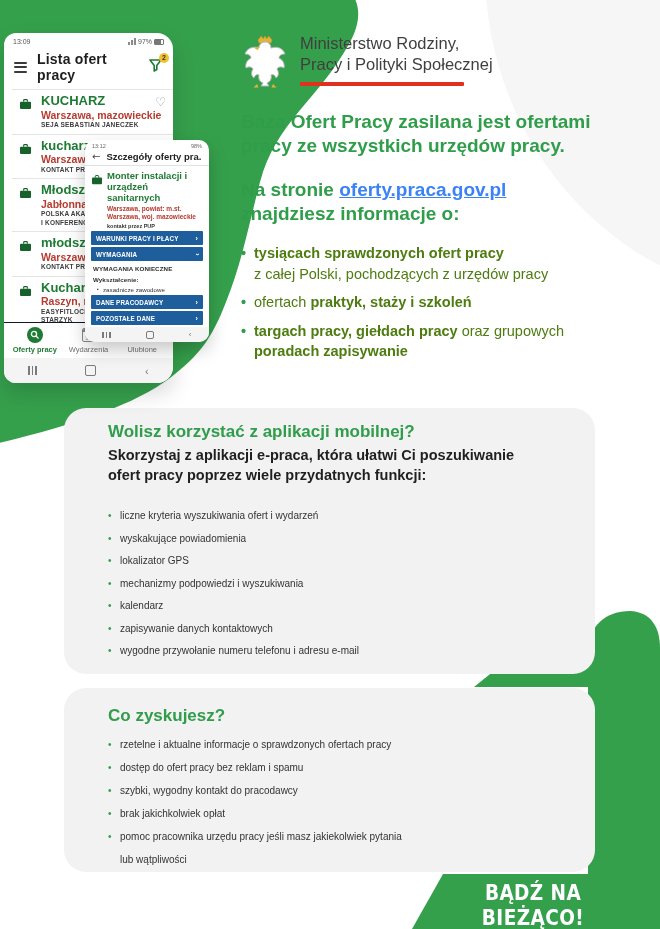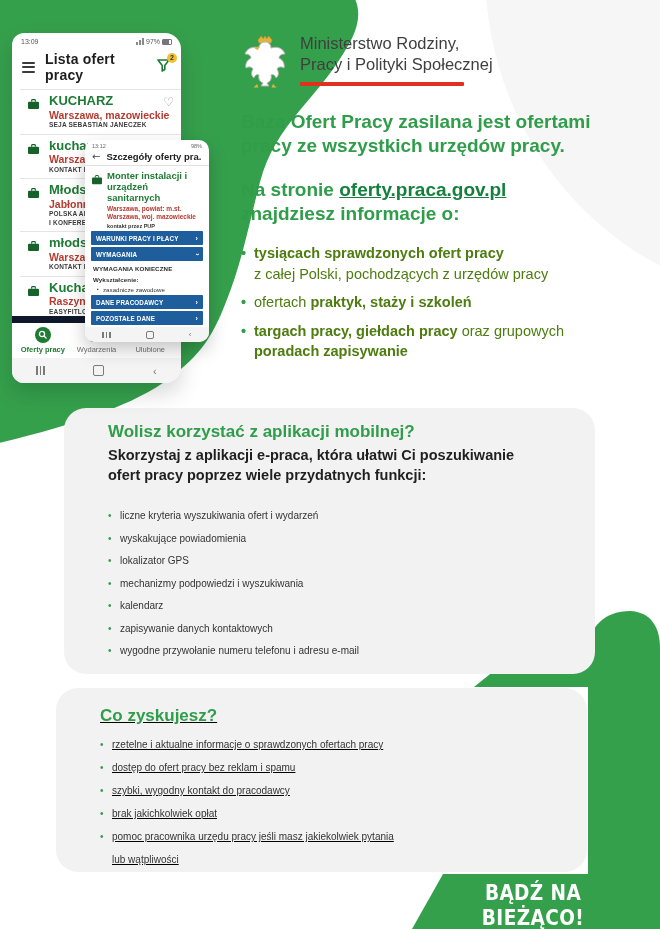--- a/index.html
+++ b/index.html
@@ -10,43 +10,43 @@
 
   
   .ministry{position:absolute;left:243px;top:33px;display:flex;gap:13px;z-index:2;}
   .ministry-text{font-size:16.5px;line-height:21px;color:#3f3f3f;white-space:pre-line;}
   .red-bar{height:4px;background:#e0301e;width:164px;margin-top:7px;border-radius:1px;}
 
   
   .intro{position:absolute;left:241px;top:110px;width:402px;z-index:2;}
   .intro h1{margin:0;font-size:19px;line-height:24px;color:#2f9d49;white-space:pre-line;font-weight:bold;}
   .intro .sub{margin-top:20px;font-size:19px;line-height:24px;color:#2f9d49;font-weight:bold;}
-  .intro .sub a{color:#15803d;text-decoration:underline;cursor:pointer;}
+  .intro .sub a{color:#3b82f6;text-decoration:underline;cursor:pointer;}
   .intro-bullets{list-style:none;margin:17px 0 0 0;padding:0;font-size:14.5px;line-height:20.5px;color:#4d7c0f;}
   .intro-bullets li{position:relative;padding-left:13px;margin-bottom:8px;}
   .intro-bullets li::before{content:"•";position:absolute;left:0;top:0;color:#2f9d49;font-weight:bold;}
 
   
   .gbox{position:absolute;background:#f2f2f3;border-radius:22px;z-index:1;}
   .box-app{left:64px;top:408px;width:531px;height:266px;padding:14px 30px 0 44px;box-sizing:border-box;}
-  .box-benefits{left:56px;top:688px;width:531px;height:184px;padding:18px 30px 0 44px;box-sizing:border-box;text-decoration:underline;}
+  .box-benefits{left:64px;top:688px;width:531px;height:184px;padding:18px 30px 0 44px;box-sizing:border-box;}
   .gbox h3{margin:0;font-size:17px;color:#2f9d49;font-weight:bold;}
   .gbox .boxsub{margin-top:4px;font-size:14.5px;line-height:19.5px;font-weight:bold;color:#1f1f1f;white-space:pre-line;}
   .gbox ul{list-style:none;margin:20px 0 0 0;padding:0;font-size:10px;line-height:22.5px;color:#333;}
   .box-benefits ul{margin-top:7px;line-height:23px;}
   .gbox ul li{position:relative;padding-left:12px;white-space:pre-line;}
   .gbox ul li::before{content:"•";position:absolute;left:0;top:0;color:#2f9d49;}
 
   
   .ribbon-label{position:absolute;left:438px;top:884px;width:190px;text-align:center;z-index:2;
     color:#fff;font-size:18.5px;font-weight:bold;letter-spacing:.4px;transform:scaleY(1.15);
     font-family:"DejaVu Sans","Liberation Sans",sans-serif;}
 
   
-  .phone1{position:absolute;left:12px;top:33px;width:169px;height:350px;background:#fff;z-index:3;
+  .phone1{position:absolute;left:4px;top:33px;width:169px;height:350px;background:#fff;z-index:3;
     border-radius:12px 16px 16px 12px;box-shadow:0 10px 22px rgba(0,0,0,.16);
     display:flex;flex-direction:column;overflow:hidden;}
   .p1-status{display:flex;justify-content:space-between;align-items:center;padding:5px 9px 1px 9px;
     font-size:7px;color:#555;}
   .sig{display:inline-flex;gap:1px;align-items:flex-end;margin-right:2px;}
   .sig i{display:block;width:2px;background:#8a8a8a;}
   .battery{display:inline-block;width:8px;height:4px;border:1px solid #777;border-radius:1px;margin-left:2px;position:relative;}
   .battery::after{content:"";position:absolute;left:0;top:0;bottom:0;width:6px;background:#777;}
   .p1-header{display:flex;align-items:center;gap:10px;padding:5px 10px 6px 10px;}
   .burger{display:flex;flex-direction:column;gap:2.5px;cursor:pointer;}
@@ -56,21 +56,21 @@
   .badge{position:absolute;top:-5px;right:-6px;width:10px;height:10px;border-radius:50%;background:#f2c12e;
     color:#333;font-size:7px;font-weight:bold;display:flex;align-items:center;justify-content:center;}
   .jobs{flex:1;overflow:hidden;}
   .job{position:relative;padding:4px 8px 4px 29px;border-top:1px solid #e4e4e4;margin-left:8px;}
   .jtitle{font-size:13px;line-height:14.5px;font-weight:bold;color:#1e7b33;white-space:pre-line;overflow:hidden;}
   .jloc{font-size:10.5px;line-height:12.5px;font-weight:bold;color:#b63b30;white-space:nowrap;overflow:hidden;}
   .jemp{font-size:6.5px;line-height:8.5px;font-weight:bold;color:#3c3c3c;letter-spacing:.2px;white-space:pre-line;overflow:hidden;}
   .bcase{position:absolute;left:7px;top:6px;}
   .heart{position:absolute;right:7px;top:5px;color:#9a9a9a;font-size:12px;cursor:pointer;
     font-family:"DejaVu Sans",sans-serif;}
-  .p1-tabs{display:flex;border-top:7px solid #0f172a;padding:4px 4px 4px 4px;}
+  .p1-tabs{display:flex;border-top:1px solid #0f172a;padding:4px 4px 4px 4px;}
   .tab{flex:1;text-align:center;cursor:pointer;}
   .tab .tlabel{font-size:7.5px;color:#707070;margin-top:2px;}
   .tab.active .tlabel{color:#1e7b33;font-weight:bold;}
   .tab-ic{height:16px;display:flex;align-items:center;justify-content:center;}
   .cal{width:12px;height:12px;border:1px solid #8a8a8a;border-radius:2px;font-size:6px;color:#8a8a8a;
     display:flex;align-items:flex-end;justify-content:center;position:relative;}
   .cal::before{content:"";position:absolute;top:0;left:0;right:0;height:3px;background:#8a8a8a;border-radius:1px 1px 0 0;}
   .heart-tab{color:#8a8a8a;font-size:13px;font-family:"DejaVu Sans",sans-serif;}
   .andnav{background:#f4f4f4;height:25px;display:flex;align-items:center;justify-content:space-around;color:#7a7a7a;}
   .andnav .bars{display:inline-flex;gap:2px;}

